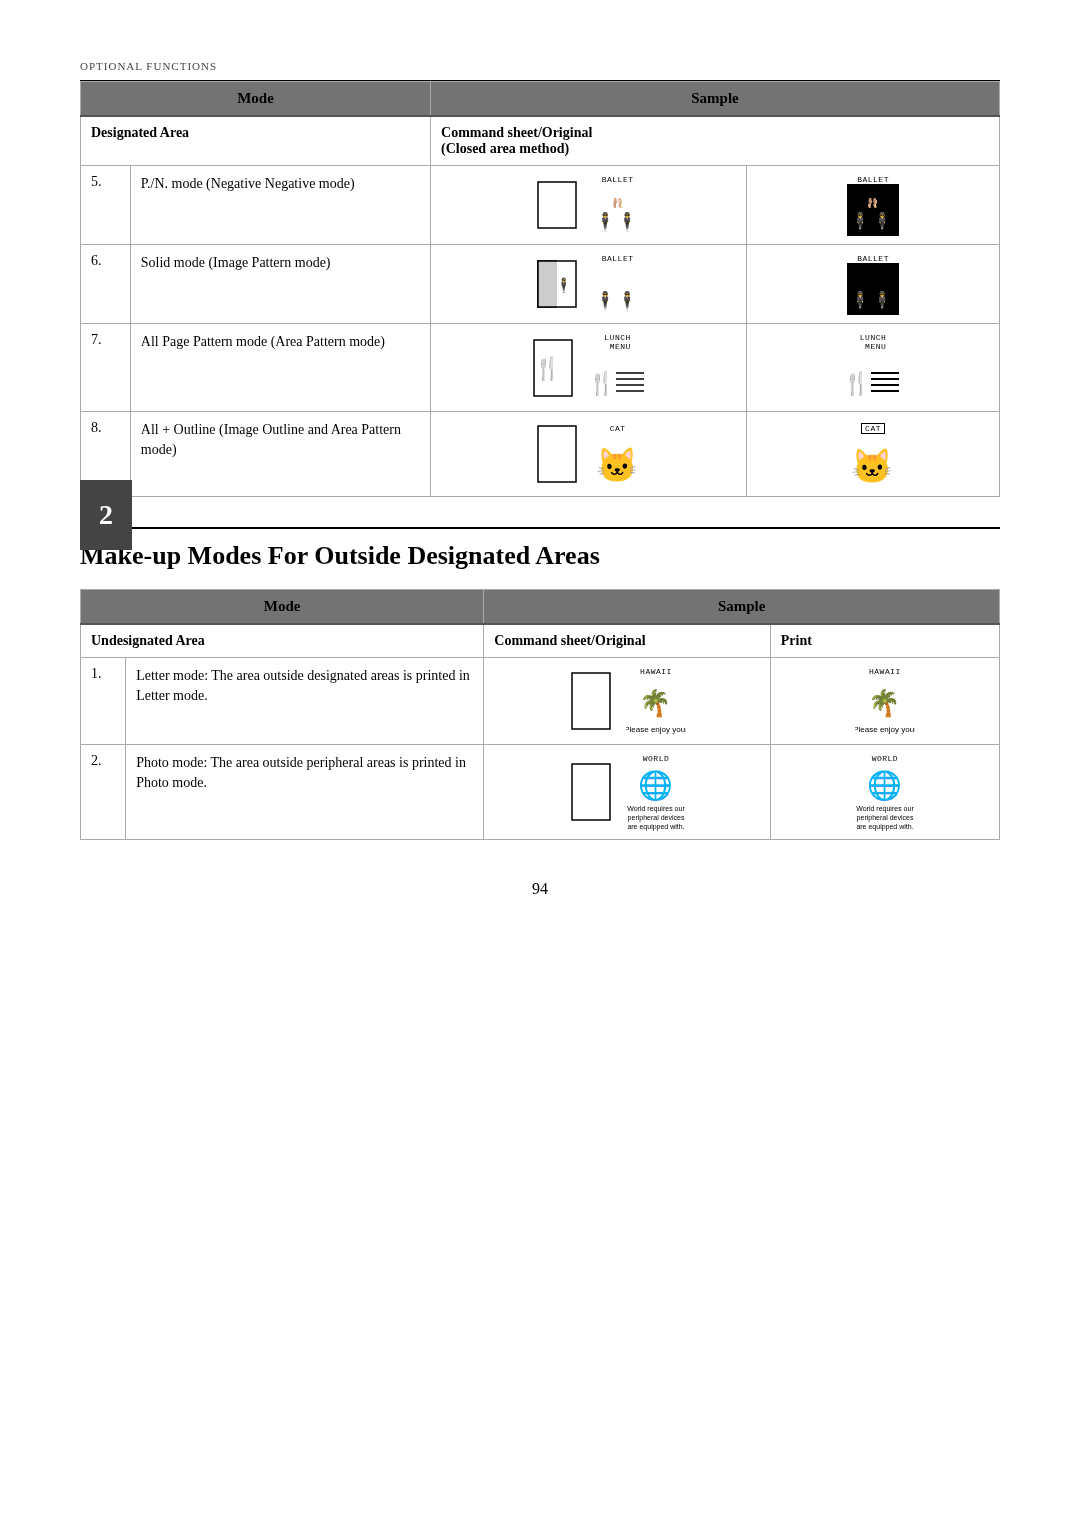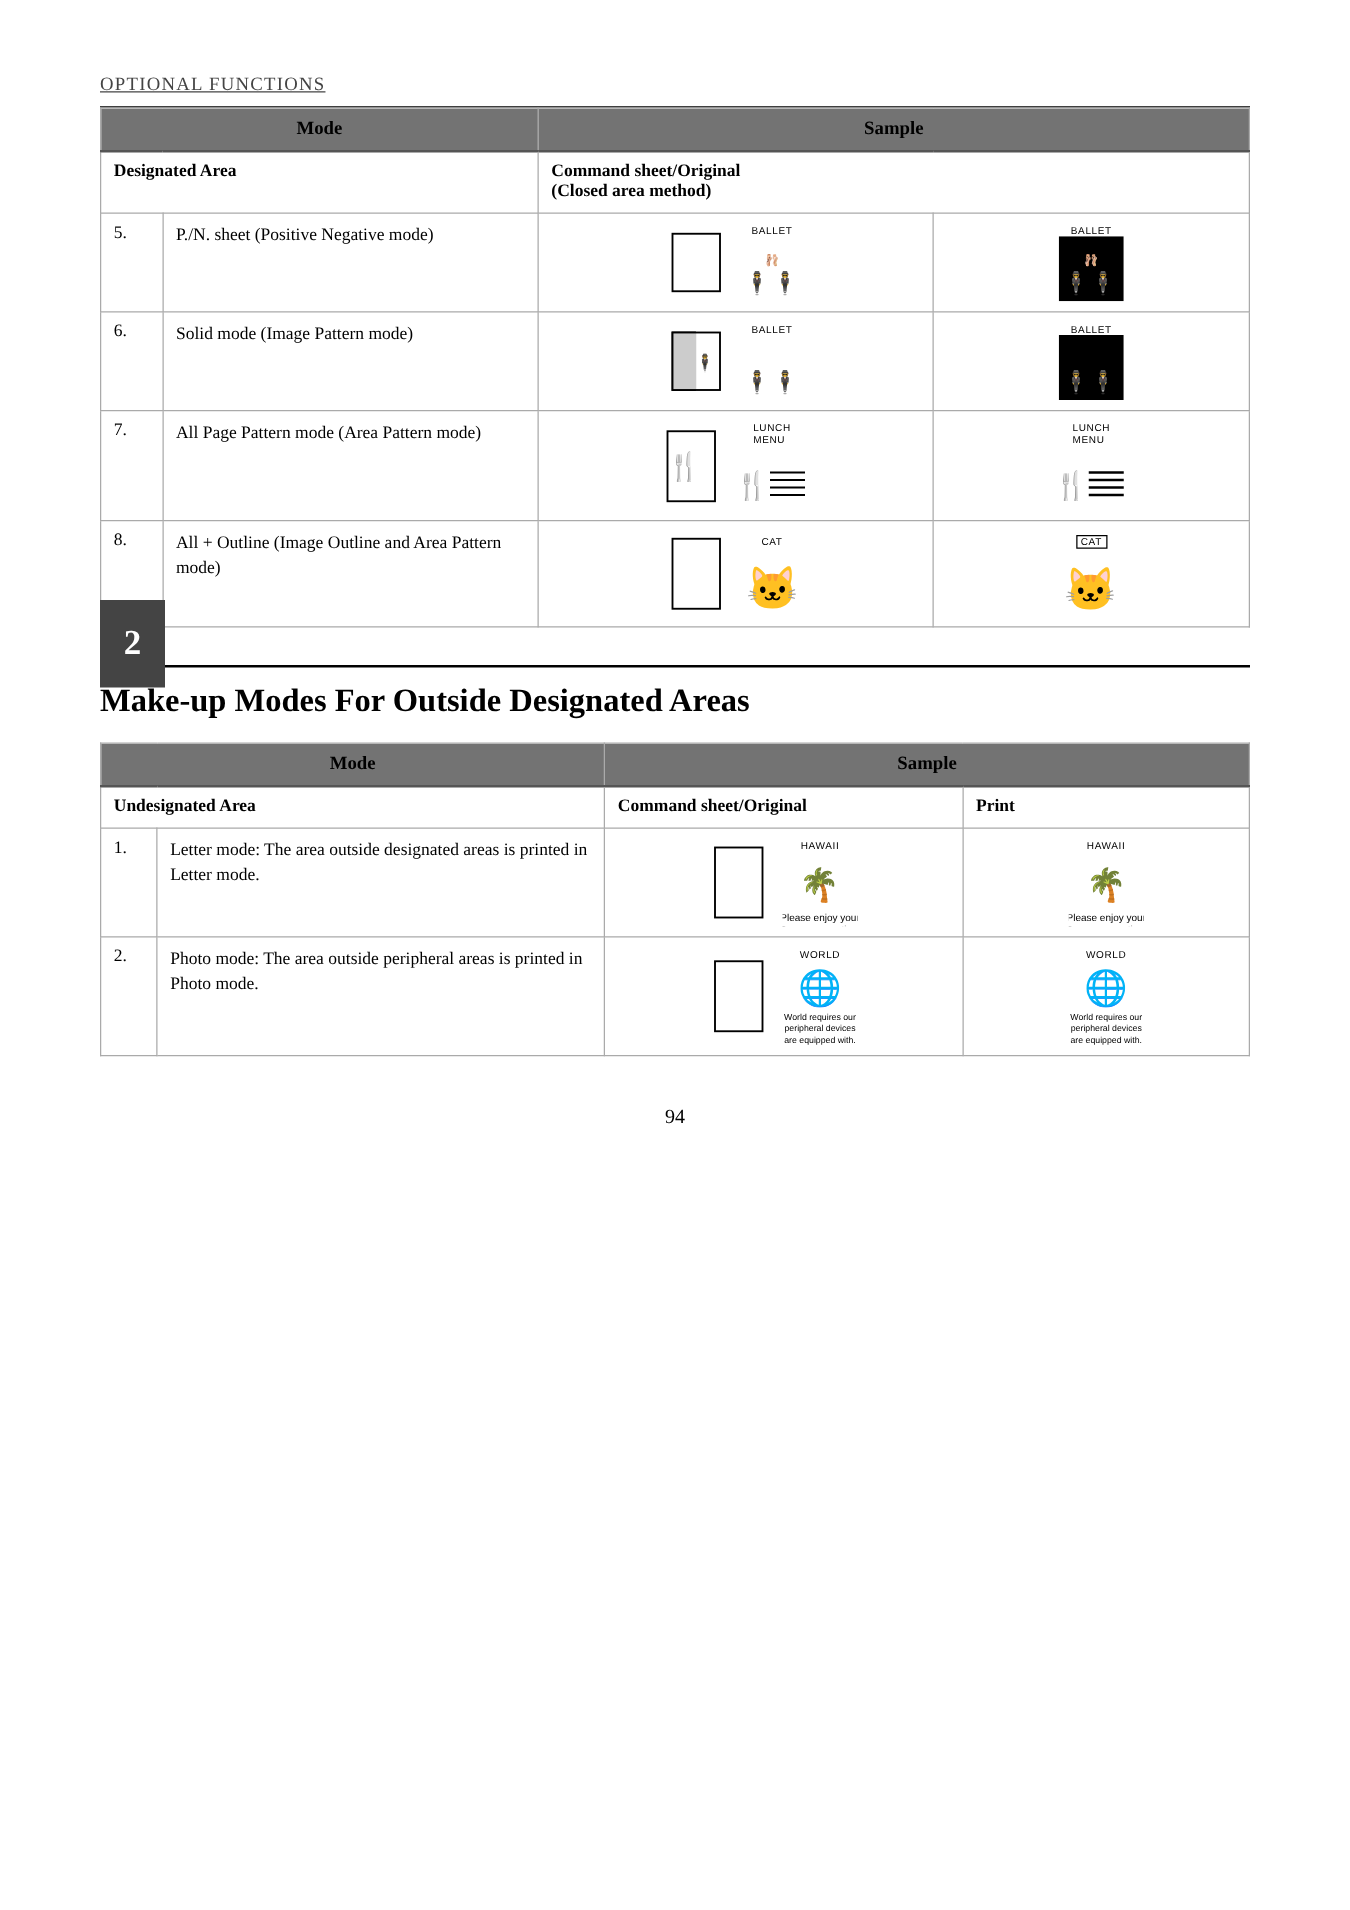--- a/index.html
+++ b/index.html
@@ -6,26 +6,25 @@
     body {
       background: #fff;
       font-family: 'Times New Roman', Times, serif;
       width: 1080px;
       min-height: 1528px;
       padding: 60px 80px 60px 80px;
       color: #000;
       font-size: 15px;
     }
     .header-label {
-      font-size: 15px;
+      font-size: 11px;
       letter-spacing: 1px;
       text-transform: uppercase;
       color: #444;
       margin-bottom: 8px;
-      text-decoration: underline;
     }
     .section-divider {
       border: none;
       border-top: 1.5px solid #000;
       margin-bottom: 0;
     }
     table {
       width: 100%;
       border-collapse: collapse;
       margin-bottom: 30px;
@@ -104,23 +103,23 @@
       display: flex;
       flex-direction: column;
       align-items: center;
     }
     svg.illus {
       display: block;
     }
     .caption {
       font-size: 8px;
       letter-spacing: 0.5px;
-      text-align: left;
+      text-align: right;
       margin-top: 1px;
-      font-family: Liberation Sans, sans-serif;
+      font-family: Liberation Mono, monospace;
     }
     .rect-outline {
       fill: none;
       stroke: #000;
       stroke-width: 1.5;
     }
     .wrapper {
       position: relative;
     }
   </style>
@@ -142,21 +141,21 @@
       </tr>
       <tr class="subheader-row">
         <td colspan="2">Designated Area</td>
         <td colspan="2"><strong>Command sheet/Original<br>(Closed area method)</strong></td>
       </tr>
     </thead>
     <tbody>
 
       <tr>
         <td class="row-num">5.</td>
-        <td class="mode-desc">P./N. sheet (Positive Negative mode)</td>
+        <td class="mode-desc">P./N. mode (Negative Negative mode)</td>
 
         <td class="sample-cell">
           <div class="img-pair">
 
             <svg width="48" height="58" class="illus">
               <rect x="4" y="6" width="38" height="46" class="rect-outline"></rect>
             </svg>
 
             <div class="img-box">
               <div class="caption">BALLET</div>

